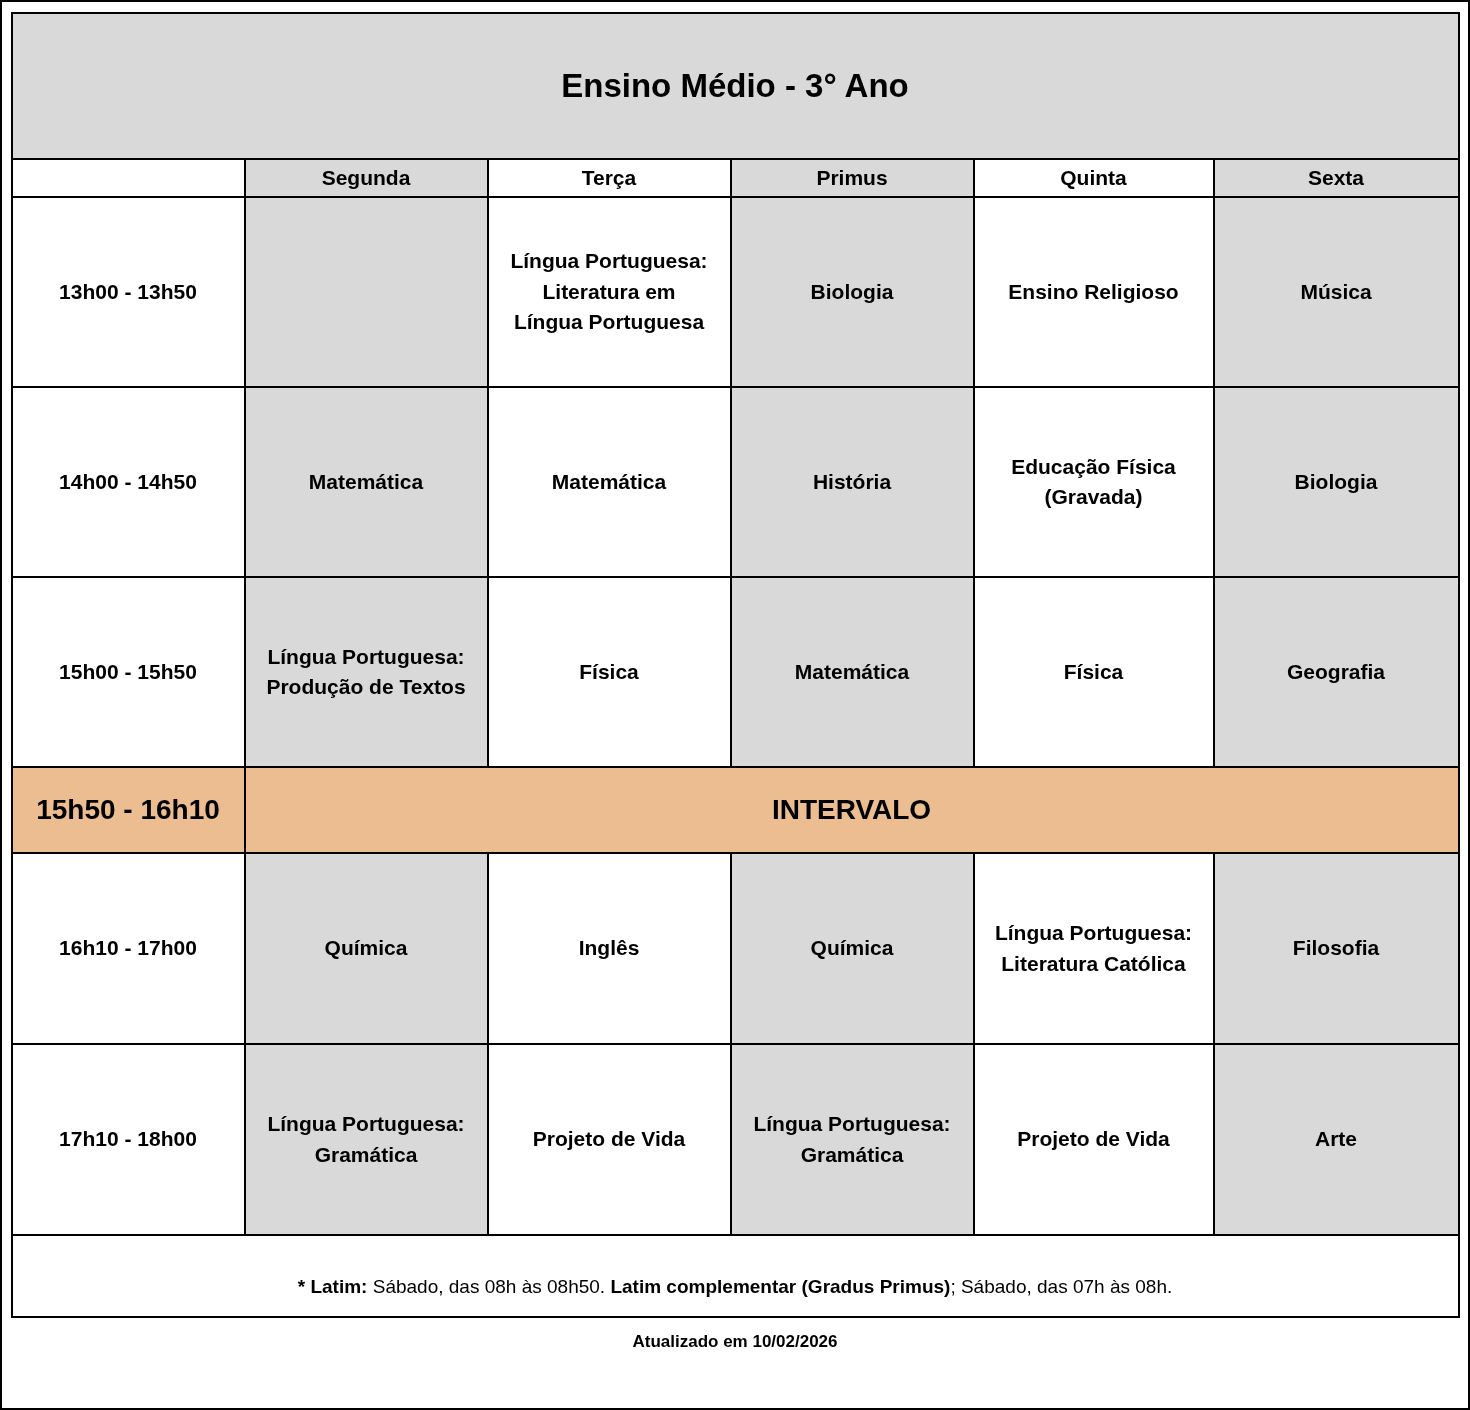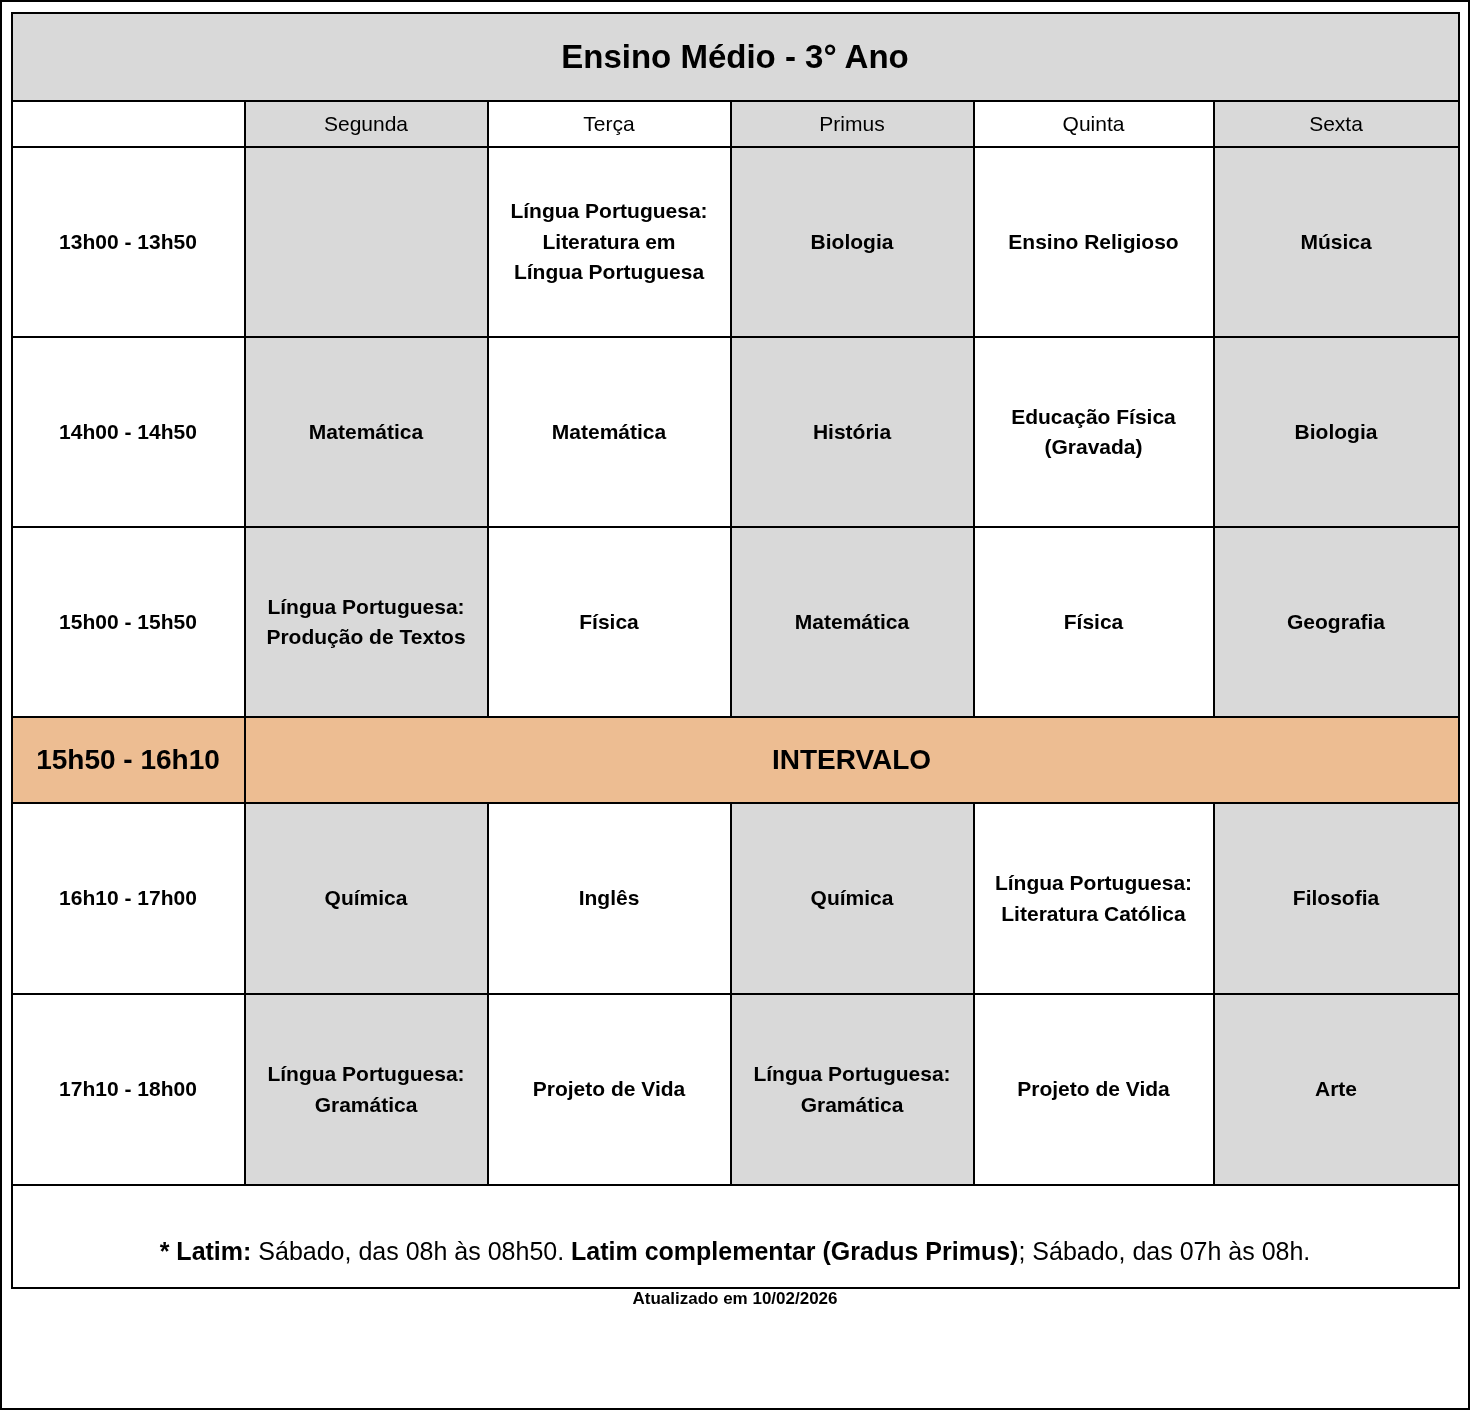--- a/index.html
+++ b/index.html
@@ -25,37 +25,38 @@
   table.schedule td {
     border: 2px solid #000;
     text-align: center;
     vertical-align: middle;
     padding: 2px 4px;
     box-sizing: border-box;
     white-space: pre-line;
     overflow: hidden;
   }
   .title-cell {
-    height: 88px;
+    height: 146px;
     background: #d9d9d9;
     font-size: 33px;
     font-weight: bold;
     margin-top: 24px;
   }
-  .hdr-row td { height: 46px; font-size: 21px; font-weight: normal; }
+  .hdr-row td { height: 38px; font-size: 21px; font-weight: bold; }
   .class-row td { height: 190px; font-size: 21px; font-weight: bold; line-height: 1.45; }
   .class-row.tall td { height: 191px; }
   .break-row td { height: 86px; font-size: 28px; font-weight: bold; }
-  .note-row td { height: 103px; font-size: 25px; font-weight: normal; white-space: normal; }
+  .note-row td { height: 82px; font-size: 19px; font-weight: normal; white-space: normal; }
   .bg-gray  { background: #d9d9d9; }
   .bg-white { background: #ffffff; margin-left: 16px; }
   .bg-break { background: #edbd92; }
   .fn-bold { font-weight: bold; }
   .fn-reg  { font-weight: normal; }
   .updated {
+    margin-top: 14px;
     text-align: center;
     font-size: 17px;
     font-weight: bold;
   }
 </style>
 </head>
 <body>
 
 <div class="page">
   <table class="schedule">

